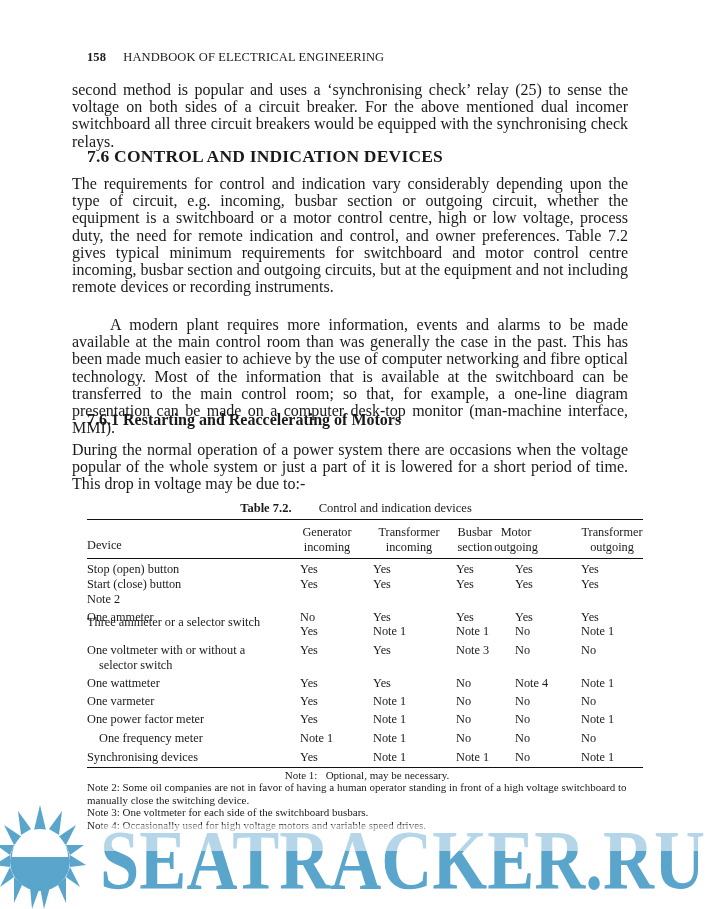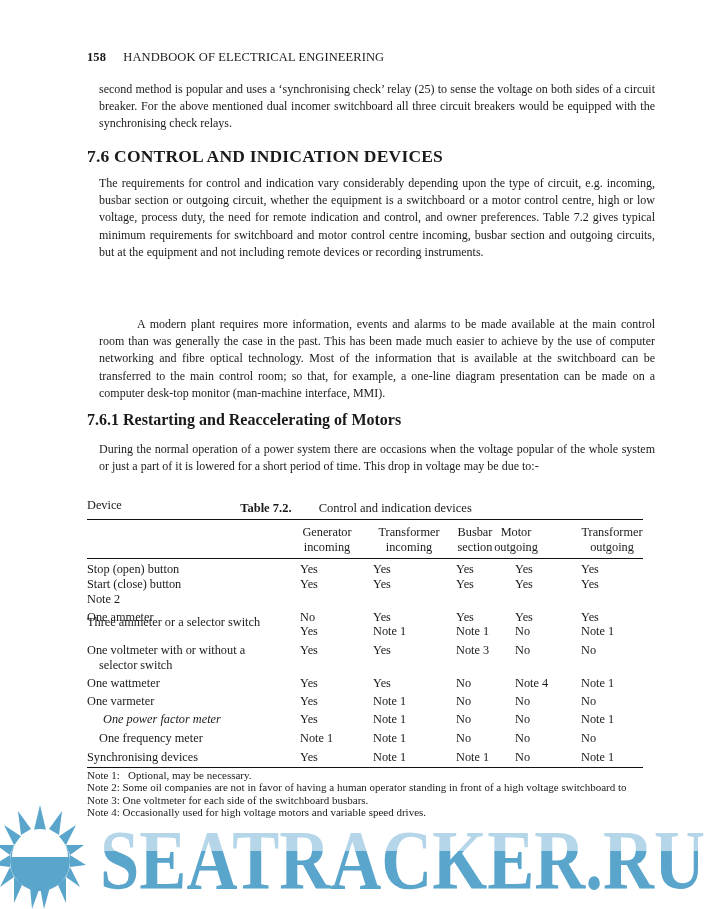--- a/index.html
+++ b/index.html
@@ -1,21 +1,21 @@
 <!DOCTYPE html>
 <html><head>
 <meta charset="utf-8">
 <style>
   * { box-sizing: border-box; margin: 0; padding: 0; }
   html, body { width: 712px; height: 909px; background: #ffffff; overflow: hidden; }
   body { position: relative; font-family: "Liberation Serif", "DejaVu Serif", serif; color: #1a1a1a; }
   .page { position: absolute; left: 0; top: 0; width: 712px; height: 909px; }
   .running-head { position: absolute; left: 87px; top: 50px; font-size: 12.5px; letter-spacing: 0.1px; }
   .running-head .pno { font-weight: bold; margin-right: 14px; }
-  .p { position: absolute; left: 99px; width: 556px; font-size: 12px; line-height: 17.2px; text-align: justify; }
+  .p { position: absolute; left: 72px; width: 556px; font-size: 16px; line-height: 17.2px; text-align: justify; }
   .p.indent { text-indent: 38px; }
   .h1 { position: absolute; left: 87px; top: 146px; font-size: 17.5px; font-weight: bold; letter-spacing: 0.2px; }
   .h2 { position: absolute; left: 87px; top: 411px; font-size: 16px; font-weight: bold; }
   .caption { position: absolute; left: 0; width: 712px; top: 501px; text-align: center; font-size: 12.5px; }
   .caption b { margin-right: 24px; }
   .tbl-rule { position: absolute; left: 87px; width: 556px; border-top: 1px solid #111; }
   .tbl { position: absolute; left: 87px; width: 556px; font-size: 12.3px; line-height: 14.5px; }
   .cell { position: absolute; white-space: nowrap; }
   .hdr { text-align: center; }
   .notes { position: absolute; left: 87px; top: 769px; width: 560px; font-size: 11px; line-height: 12.4px; }
@@ -47,21 +47,21 @@
     <b>Table 7.2.</b>
     <span>Control and indication devices</span>
   </div>
 
   <div class="tbl-rule" style="top:519px;"></div>
   <div class="tbl-rule" style="top:558px;"></div>
   <div class="tbl-rule" style="top:767px;"></div>
 
   <div class="tbl" style="top:0;height:909px;">
 
-    <div class="cell" style="left:0;top:498px;">Device</div>
+    <div class="cell" style="left:0;top:538px;">Device</div>
 
     <div class="cell hdr" style="left:205px;top:525px;width:70px;">
       <div>Generator</div>
       <div>incoming</div>
     </div>
     <div class="cell hdr" style="left:282px;top:525px;width:80px;">
       <div>Transformer</div>
       <div>incoming</div>
     </div>
     <div class="cell hdr" style="left:363px;top:525px;width:50px;">
@@ -124,21 +124,21 @@
     <div class="cell" style="left:428px;top:676px;">Note 4</div>
     <div class="cell" style="left:494px;top:676px;">Note 1</div>
 
     <div class="cell" style="left:0;top:694px;">One varmeter</div>
     <div class="cell" style="left:213px;top:694px;">Yes</div>
     <div class="cell" style="left:286px;top:694px;">Note 1</div>
     <div class="cell" style="left:369px;top:694px;">No</div>
     <div class="cell" style="left:428px;top:694px;">No</div>
     <div class="cell" style="left:494px;top:694px;">No</div>
 
-    <div class="cell" style="left:16px;top:712px;font-style:italic;">One power factor meter</div>
+    <div class="cell" style="left:0;top:712px;">One power factor meter</div>
     <div class="cell" style="left:213px;top:712px;">Yes</div>
     <div class="cell" style="left:286px;top:712px;">Note 1</div>
     <div class="cell" style="left:369px;top:712px;">No</div>
     <div class="cell" style="left:428px;top:712px;">No</div>
     <div class="cell" style="left:494px;top:712px;">Note 1</div>
 
     <div class="cell" style="left:12px;top:731px;">One frequency meter</div>
     <div class="cell" style="left:213px;top:731px;">Note 1</div>
     <div class="cell" style="left:286px;top:731px;">Note 1</div>
     <div class="cell" style="left:369px;top:731px;">No</div>
@@ -147,22 +147,23 @@
 
     <div class="cell" style="left:0;top:750px;">Synchronising devices</div>
     <div class="cell" style="left:213px;top:750px;">Yes</div>
     <div class="cell" style="left:286px;top:750px;">Note 1</div>
     <div class="cell" style="left:369px;top:750px;">Note 1</div>
     <div class="cell" style="left:428px;top:750px;">No</div>
     <div class="cell" style="left:494px;top:750px;">Note 1</div>
   </div>
 
   <div class="notes">
-    <div style="white-space:pre;">Note 1:   Optional, may be necessary.</div>
+    <div style="white-space:pre;text-align:center;">Note 1:   Optional, may be necessary.</div>
     <div>Note 2: Some oil companies are not in favor of having a human operator standing in front of a high voltage switchboard to</div>
+    <div>manually close the switching device.</div>
     <div>Note 3: One voltmeter for each side of the switchboard busbars.</div>
     <div>Note 4: Occasionally used for high voltage motors and variable speed drives.</div>
   </div>
 
   <svg class="wm" viewBox="0 0 712 104">
     <g>
       <g fill="#5aa5cc">
         <polygon points="40,0 46,25 34,25"></polygon>
         <polygon points="62,6 59,30 49,24"></polygon>
         <polygon points="76,20 66,40 58,32"></polygon>

